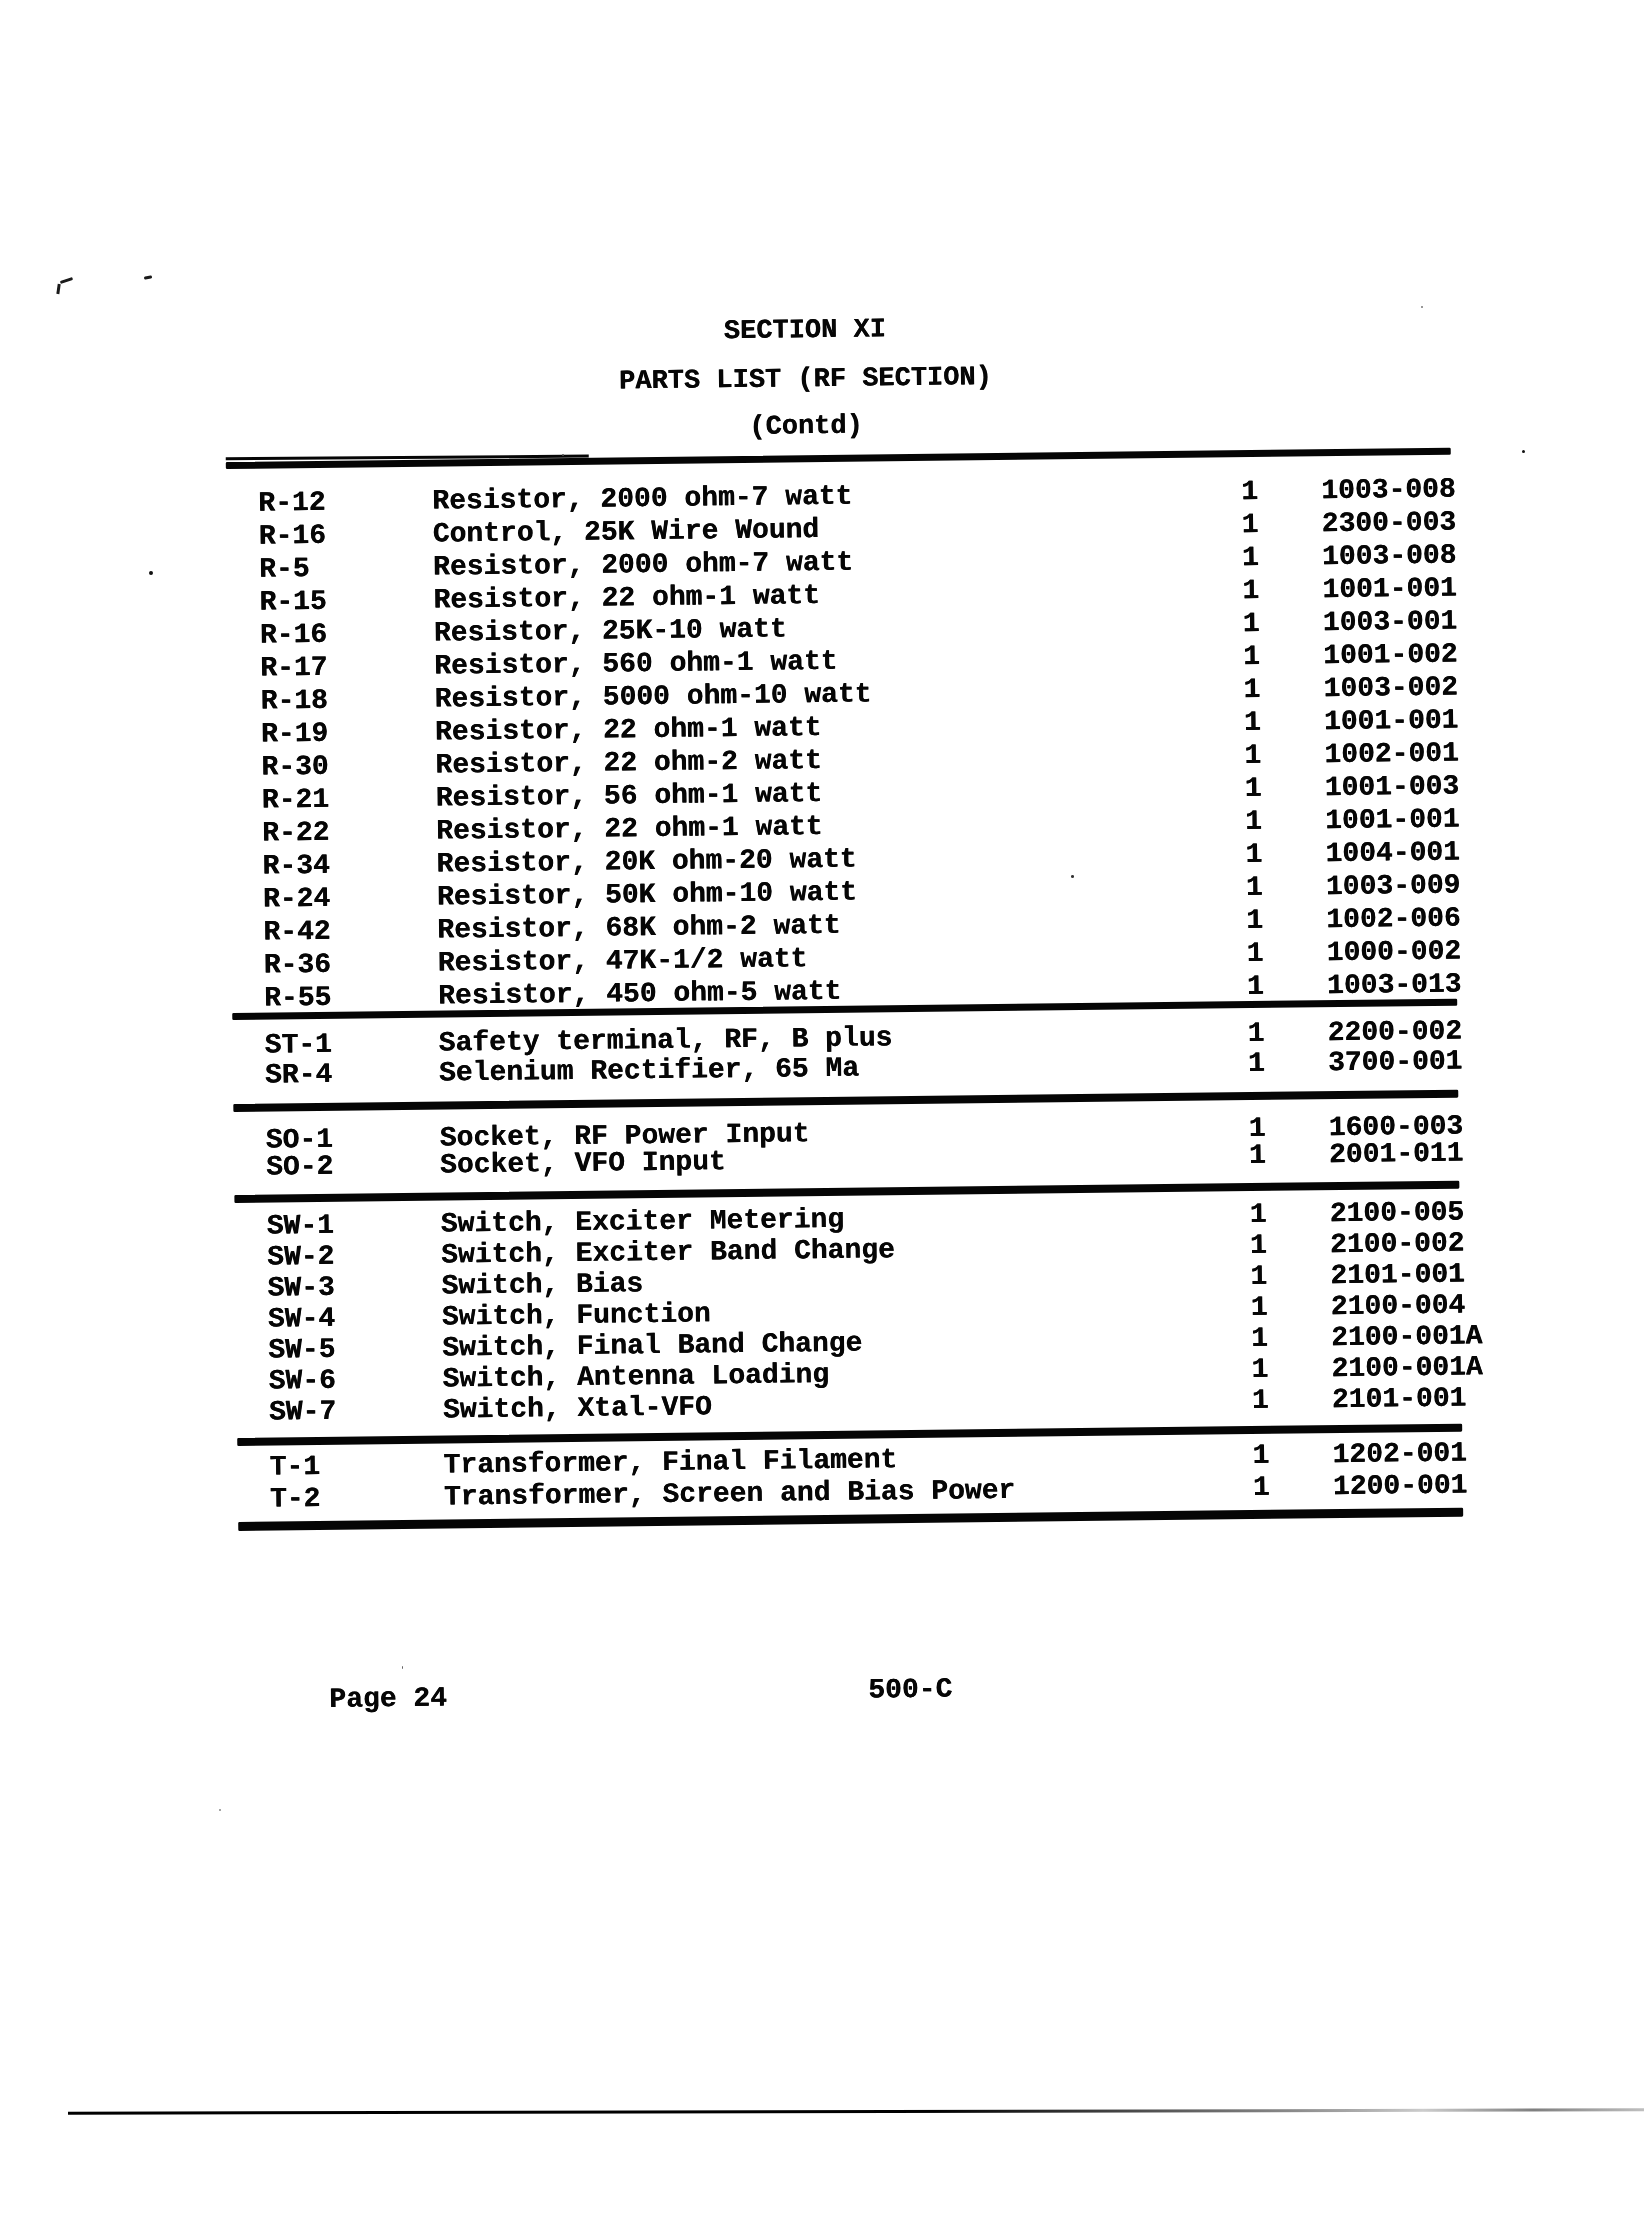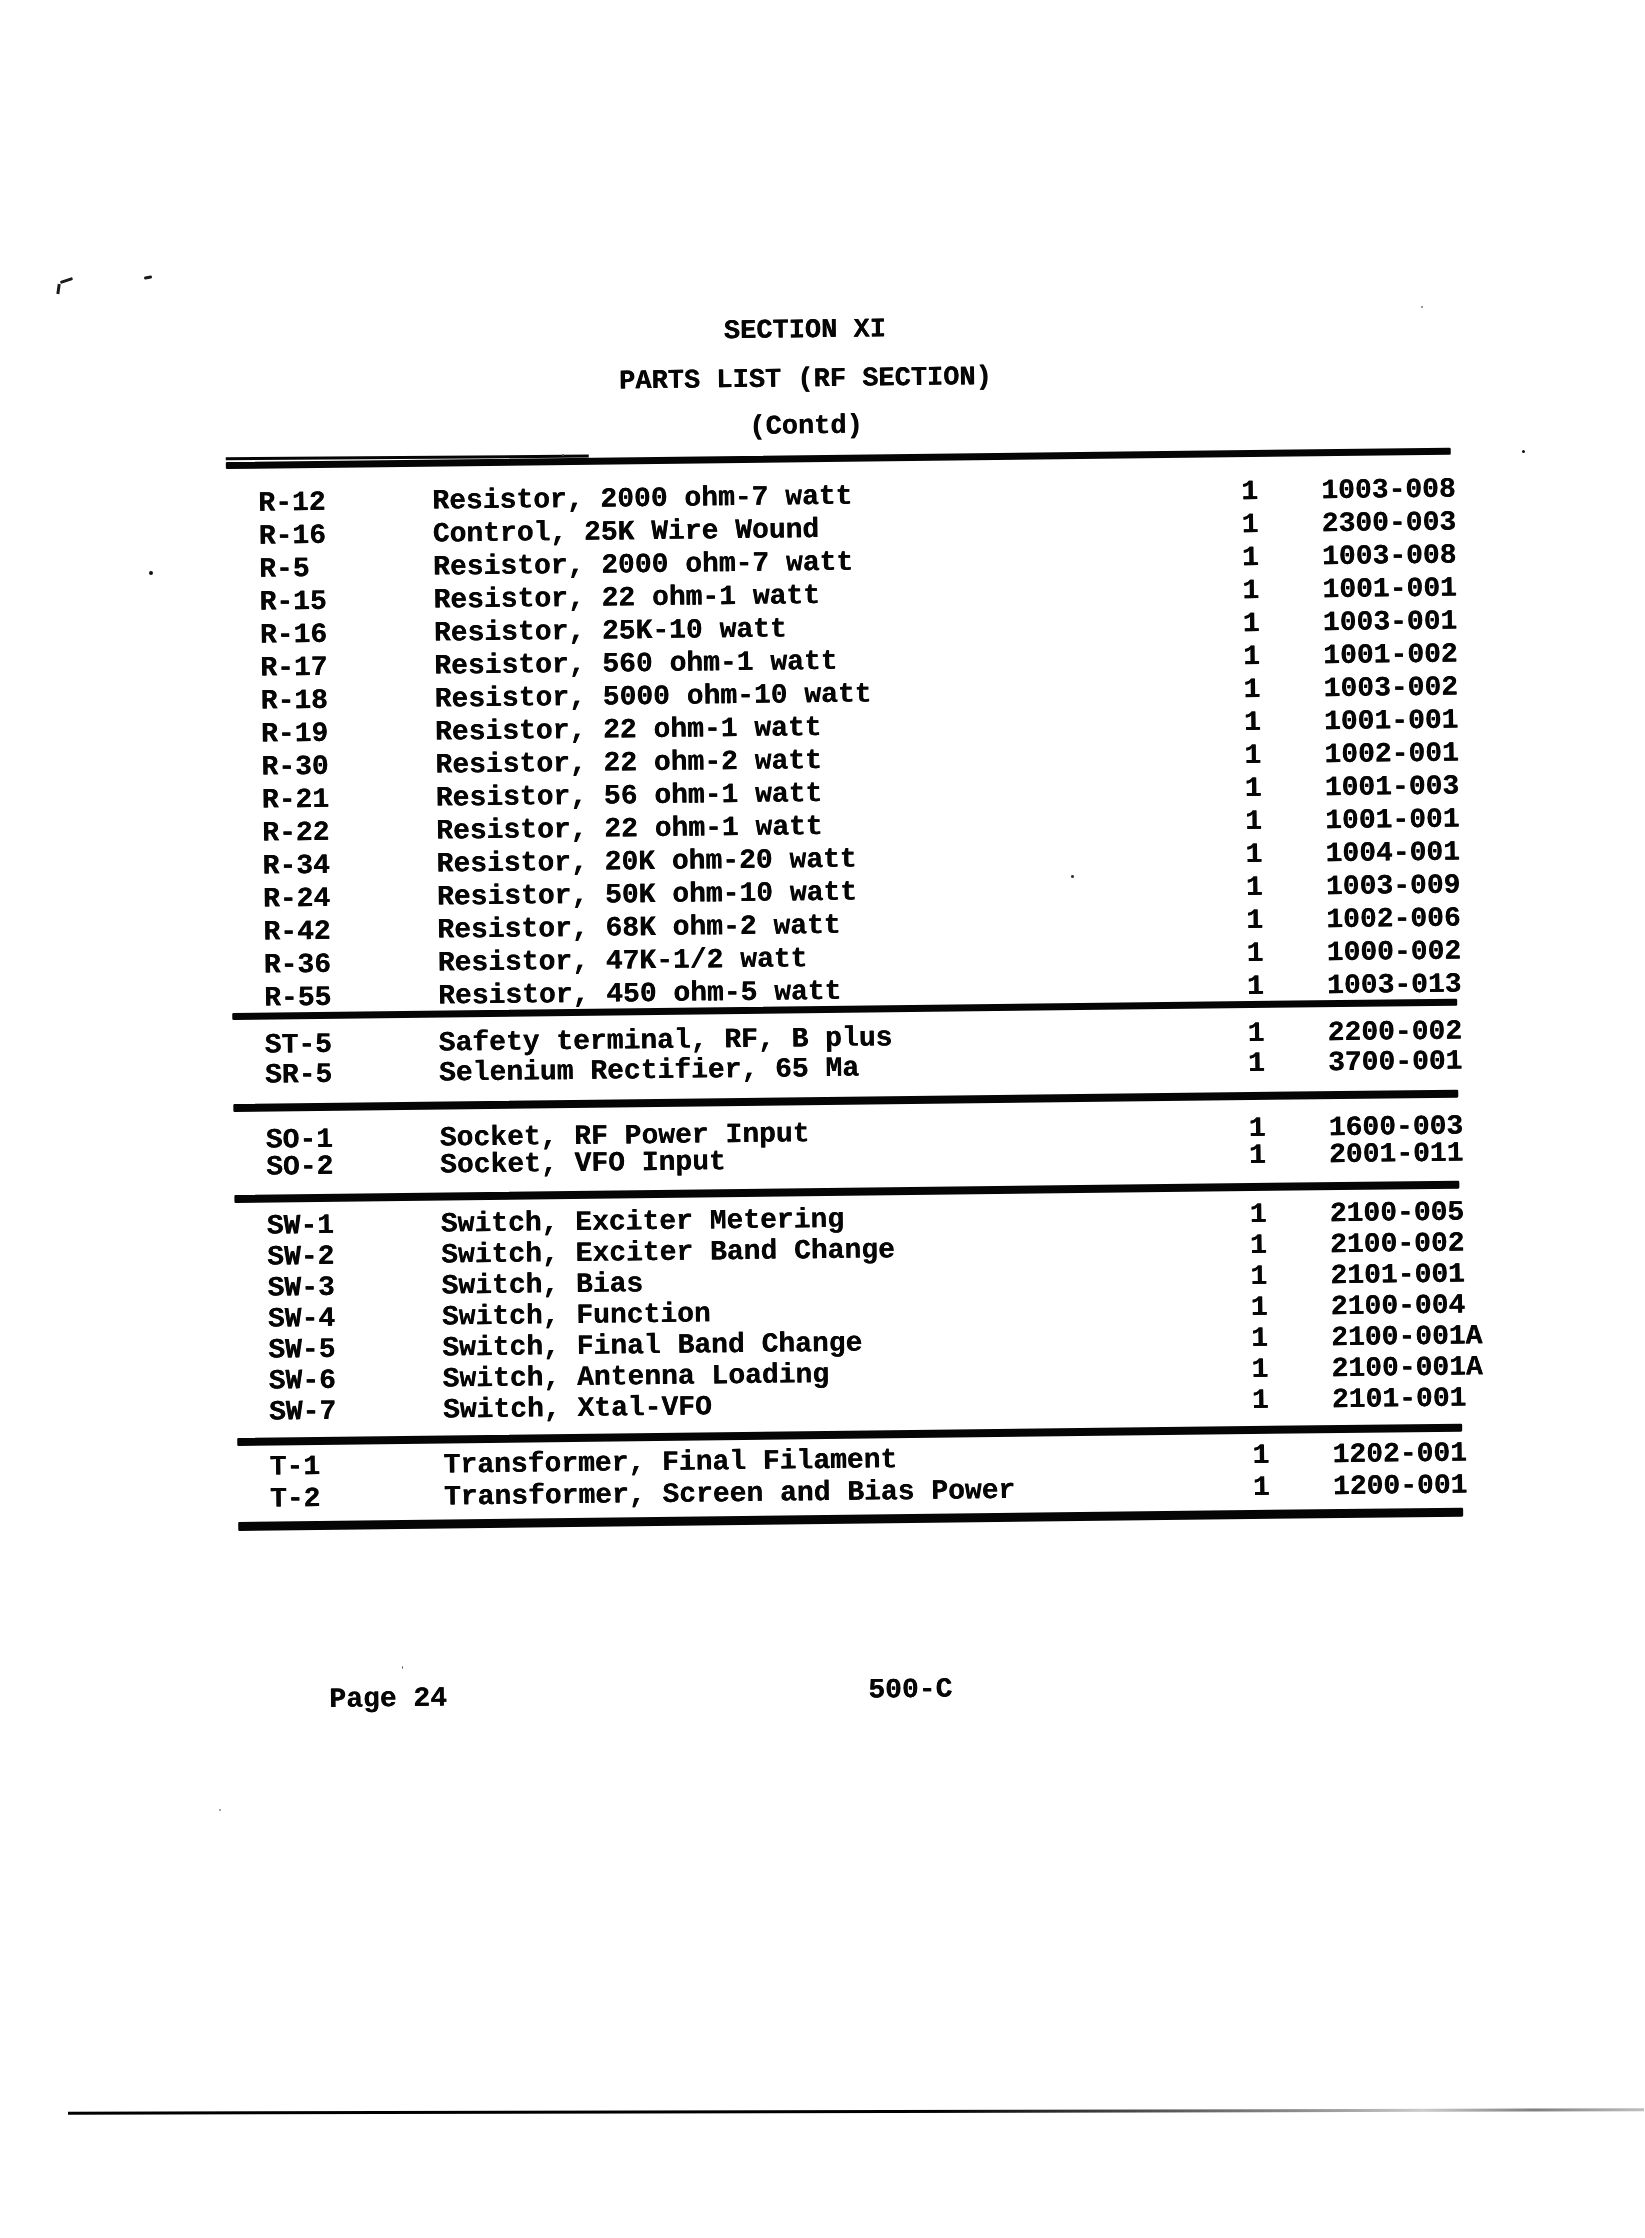--- a/index.html
+++ b/index.html
@@ -206,27 +206,27 @@
       </div>
       <div class="prow">
         <span class="cell c-ref">R-55</span>
         <span class="cell c-desc">Resistor, 450 ohm-5 watt</span>
         <span class="cell c-qty">1</span>
         <span class="cell c-part">1003-013</span>
       </div>
     </div>
   <div class="section" id="sec-st">
       <div class="prow">
-        <span class="cell c-ref">ST-5</span>
+        <span class="cell c-ref">ST-1</span>
         <span class="cell c-desc">Safety terminal, RF, B plus</span>
         <span class="cell c-qty">1</span>
         <span class="cell c-part">2200-002</span>
       </div>
       <div class="prow">
-        <span class="cell c-ref">SR-5</span>
+        <span class="cell c-ref">SR-4</span>
         <span class="cell c-desc">Selenium Rectifier, 65 Ma</span>
         <span class="cell c-qty">1</span>
         <span class="cell c-part">3700-001</span>
       </div>
     </div>
   <div class="section" id="sec-so">
       <div class="prow">
         <span class="cell c-ref">SO-1</span>
         <span class="cell c-desc">Socket, RF Power Input</span>
         <span class="cell c-qty">1</span>

